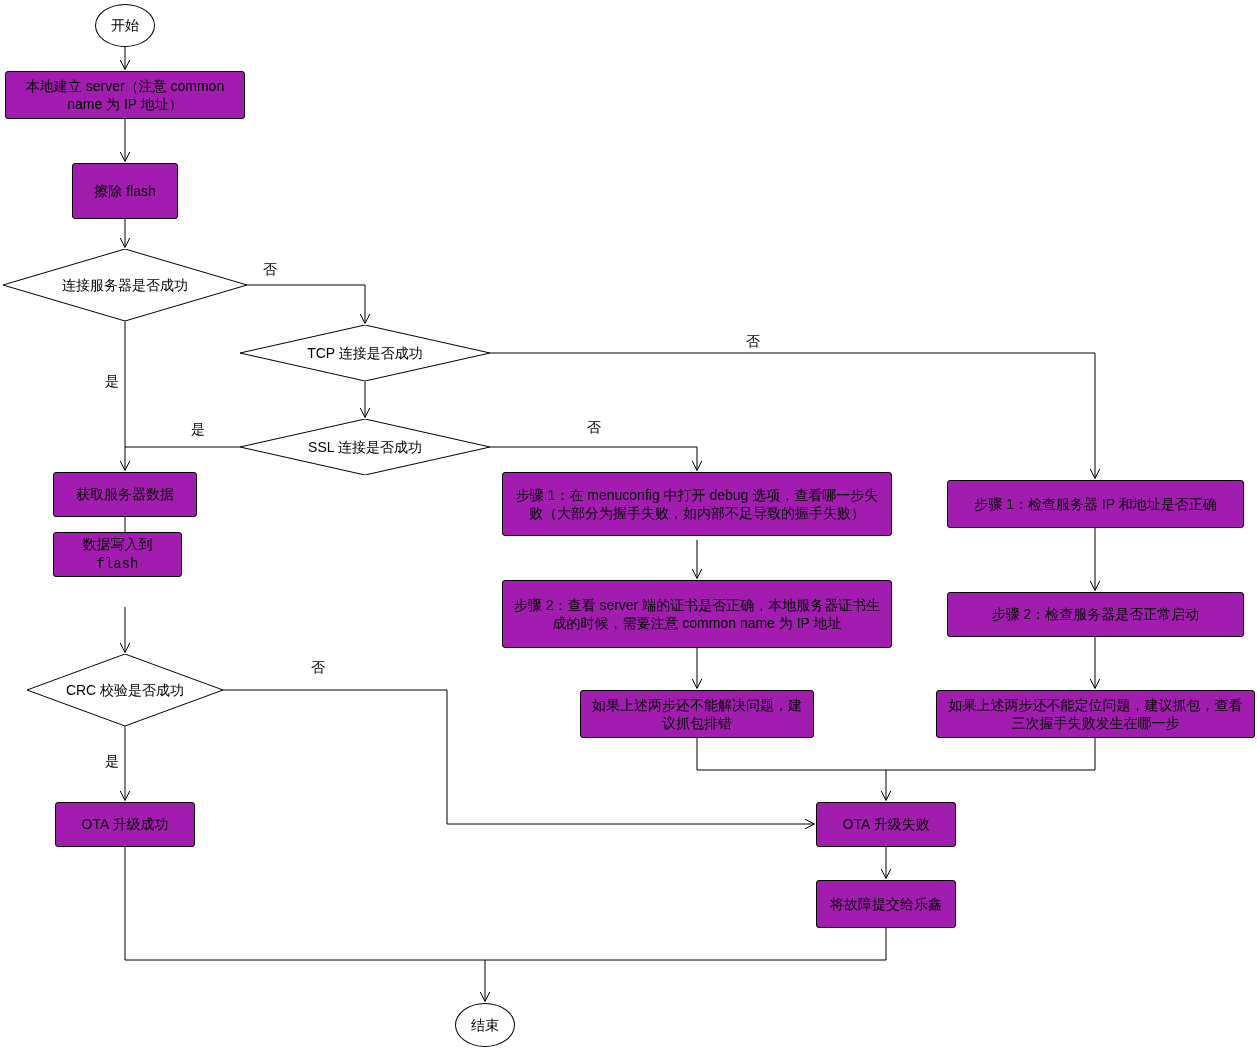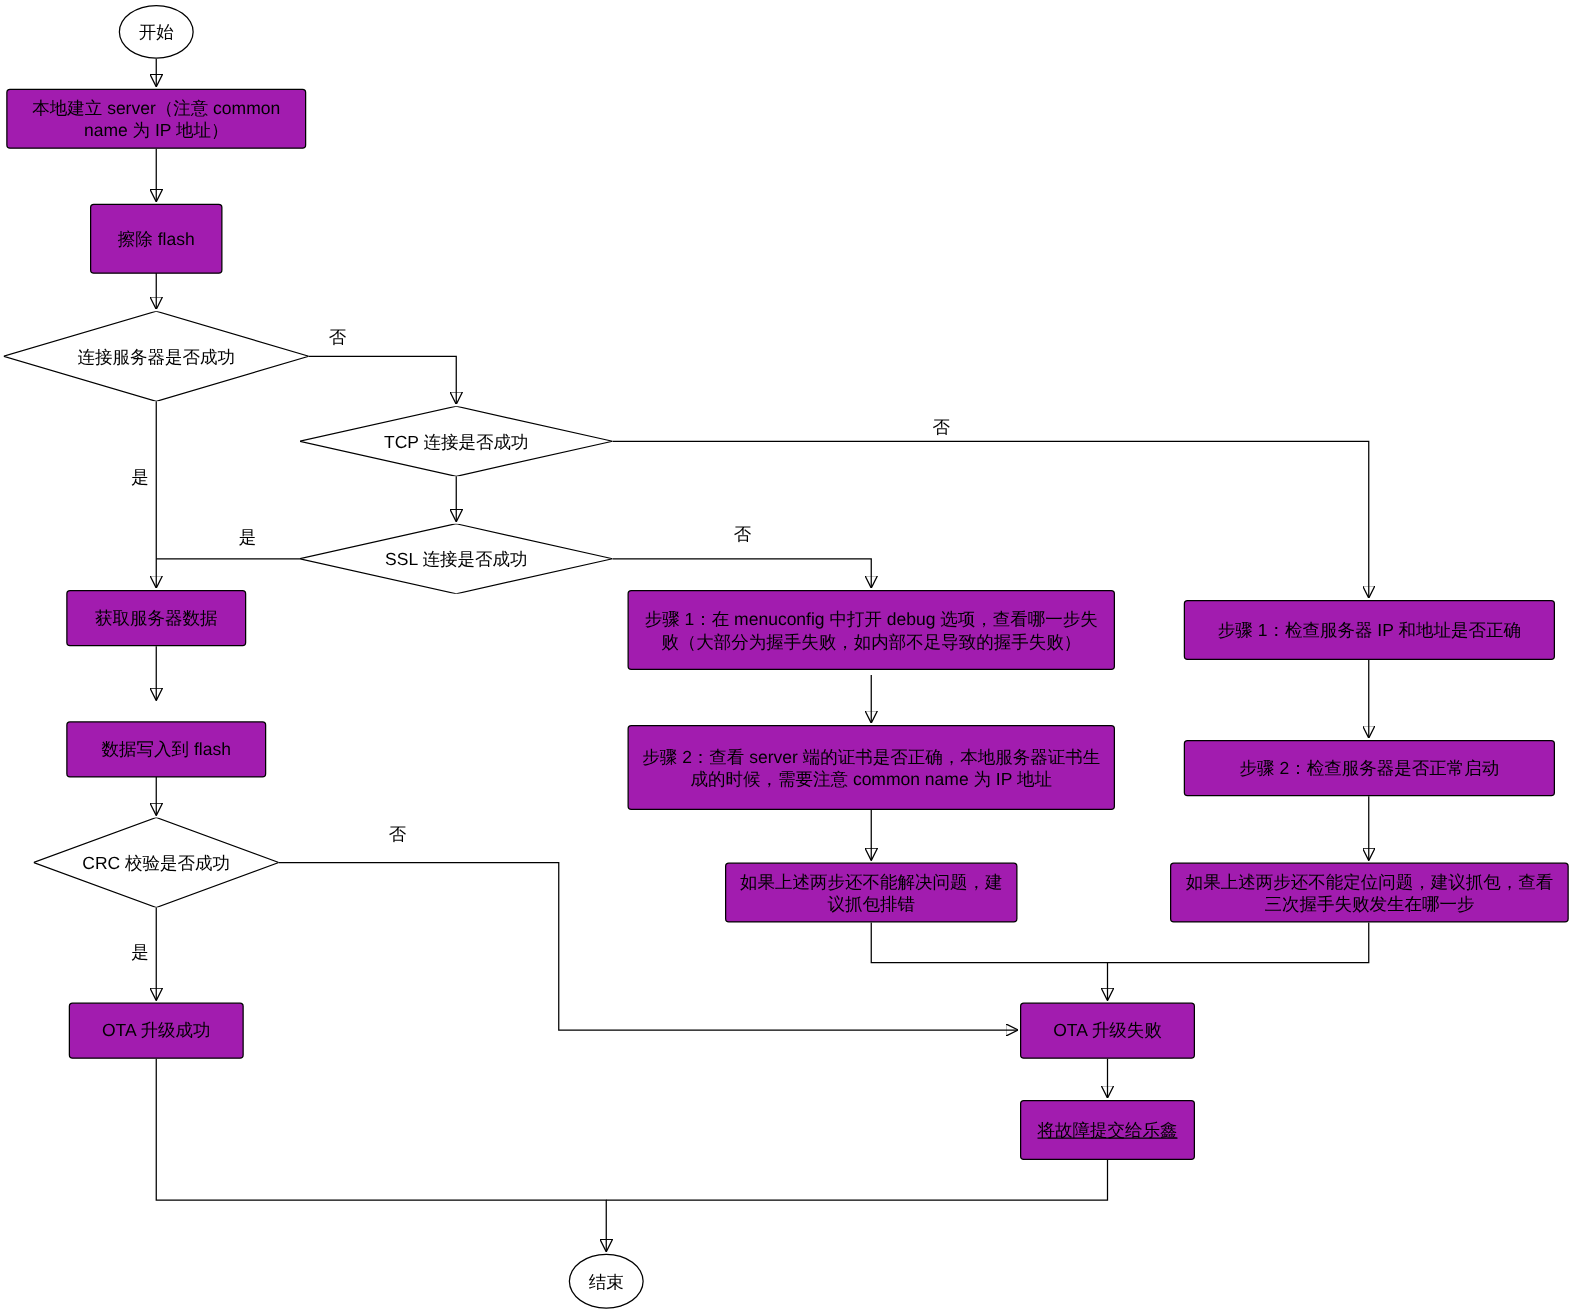--- a/index.html
+++ b/index.html
@@ -137,21 +137,21 @@
     <svg viewBox="0 0 100 100" preserveAspectRatio="none">
       <polygon points="50,0 100,50 50,100 0,50"></polygon>
     </svg>
     <span class="label">SSL 连接是否成功</span>
   </div>
 
   <div class="node rect" style="left:53px; top:472px; width:144px; height:45px;">
     <span>获取服务器数据</span>
   </div>
 
-  <div class="node rect" style="left:53px; top:577px; width:160px; height:45px;">
+  <div class="node rect" style="left:53px; top:532px; width:129px; height:45px;font-family:Liberation Mono, monospace;">
     <span>数据写入到 flash</span>
   </div>
 
   <div class="node diamond" style="left:27px; top:654px; width:196px; height:72px;">
     <svg viewBox="0 0 100 100" preserveAspectRatio="none">
       <polygon points="50,0 100,50 50,100 0,50"></polygon>
     </svg>
     <span class="label">CRC 校验是否成功</span>
   </div>
 
@@ -180,21 +180,21 @@
   </div>
 
   <div class="node rect" style="left:936px; top:690px; width:319px; height:48px;">
     <span>如果上述两步还不能定位问题，建议抓包，查看三次握手失败发生在哪一步</span>
   </div>
 
   <div class="node rect" style="left:816px; top:802px; width:140px; height:45px;">
     <span>OTA 升级失败</span>
   </div>
 
-  <div class="node rect" style="left:816px; top:880px; width:140px; height:48px; padding:12px 10px;text-decoration:underline;">
+  <div class="node rect" style="left:816px; top:880px; width:140px; height:48px; padding:12px 10px;">
     <span>将故障提交给乐鑫</span>
   </div>
 
   <div class="node ellipse" style="left:455px; top:1003px; width:60px; height:44px;">
     <span>结束</span>
   </div>
 
   <span class="edge-label" style="left:270px; top:270px;">否</span>
   <span class="edge-label" style="left:112px; top:382px;">是</span>
   <span class="edge-label" style="left:753px; top:342px;">否</span>

